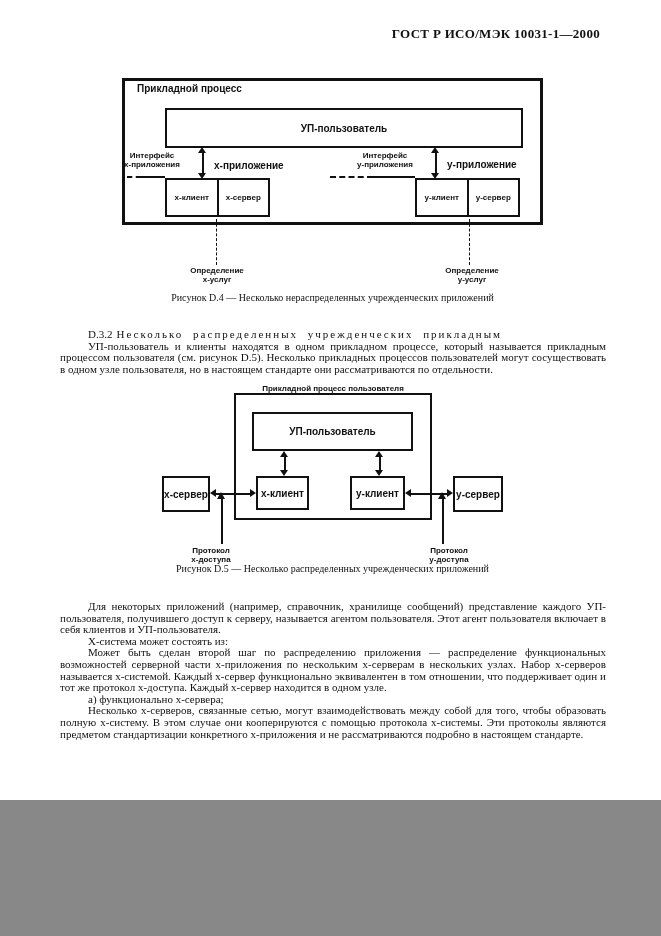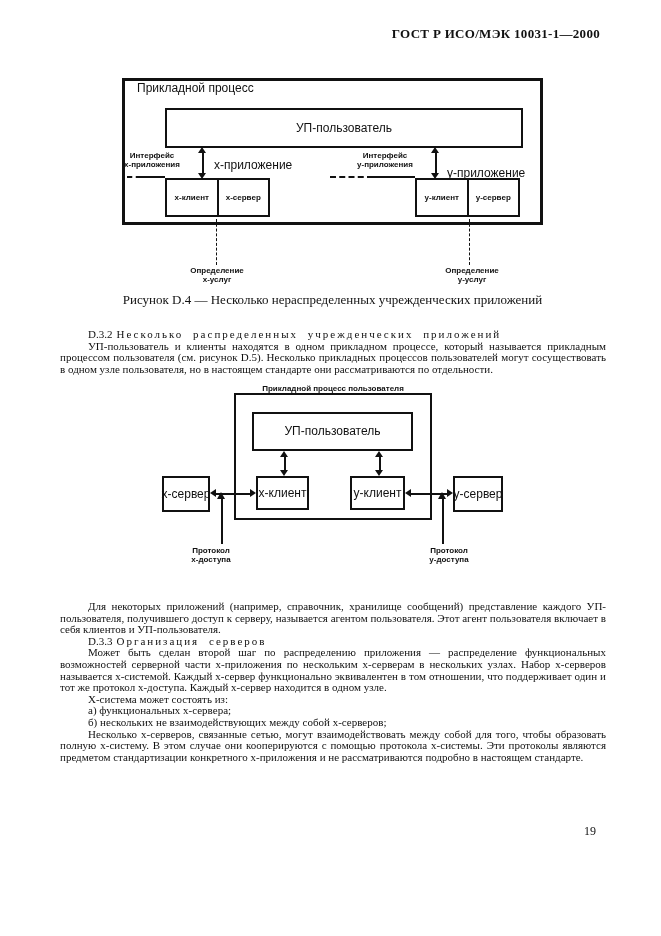--- a/index.html
+++ b/index.html
@@ -1,36 +1,36 @@
 <!DOCTYPE html>
 <html lang="ru" style="--ink: #111111; --paper: #ffffff;"><head>
 <meta charset="utf-8">
 <style>
   :root{ --ink:#111111; --paper:#ffffff; }
   *{ box-sizing:border-box; margin:0; padding:0; }
   html,body{ background:#888; }
   .page{
-    position:relative; width:661px; height:936px; margin:0 auto;
+    position:relative; width:661px; height:800px; margin:0 auto;
     background:var(--paper); color:var(--ink); overflow:hidden;
     font-family:"Liberation Serif", serif;
   }
   .abs{ position:absolute; }
   
   .header{ left:60px; top:26px; width:540px; text-align:right;
            font-weight:bold; font-size:13px; letter-spacing:.3px; }
-  .caption{ left:58px; width:549px; text-align:center; font-size:13px; }
+  .caption{ left:58px; width:549px; text-align:center; font-size:10px; }
   .textblock{ left:60px; width:546px; font-size:11px; line-height:11.6px;
               text-align:justify; }
   .textblock p{ text-indent:28px; }
   .head-num{ }
   .head-sp{ letter-spacing:2px; word-spacing:5px; margin-left:4px; }
   .pagenum{ left:60px; top:824px; width:536px; text-align:right; font-size:12px; }
   
-  .lbl{ font-family:"Liberation Sans", sans-serif; font-weight:normal;
-        font-size:12px; line-height:9px; white-space:nowrap; }
+  .lbl{ font-family:"Liberation Sans", sans-serif; font-weight:bold;
+        font-size:10px; line-height:9px; white-space:nowrap; }
   .lbl2{ font-family:"Liberation Sans", sans-serif; font-weight:bold;
          font-size:8px; line-height:9px; text-align:center; }
   .box{ border:2px solid var(--ink); background:var(--paper);
         display:flex; align-items:center; justify-content:center;text-align:center; }
   .box3{ border-width:3px; }
   .cellbox{ border:2px solid var(--ink); background:var(--paper); display:flex; }
   .cell{ flex:1; display:flex; align-items:center; justify-content:center;
          font-family:"Liberation Sans", sans-serif; font-weight:bold; font-size:8px; }
   .cell:first-child{ border-right:2px solid var(--ink); }
   .varrow{ width:9px;
@@ -77,21 +77,21 @@
 
   <div class="abs lbl2" style="left:120px;top:151px;width:64px;">
     <div>Интерфейс</div>
     <div>x-приложения</div>
   </div>
   <div class="abs lbl" style="left:214px;top:161px;">x-приложение</div>
   <div class="abs lbl2" style="left:353px;top:151px;width:64px;">
     <div>Интерфейс</div>
     <div>y-приложения</div>
   </div>
-  <div class="abs lbl" style="left:447px;top:169px;">y-приложение</div>
+  <div class="abs lbl" style="left:447px;top:160px;">y-приложение</div>
 
   <div class="abs hdot" style="left:127px;top:176px;width:14px;"></div>
   <div class="abs hsolid" style="left:141px;top:176px;width:24px;"></div>
   <div class="abs hdot" style="left:330px;top:176px;width:43px;"></div>
   <div class="abs hsolid" style="left:373px;top:176px;width:42px;"></div>
 
   <div class="abs cellbox" style="left:165px;top:178px;width:105px;height:39px;">
     <div class="cell">x-клиент</div>
     <div class="cell">x-сервер</div>
   </div>
@@ -108,21 +108,21 @@
     <div>x-услуг</div>
   </div>
   <div class="abs lbl2" style="left:442px;top:266px;width:60px;">
     <div>Определение</div>
     <div>y-услуг</div>
   </div>
 
   <div class="abs caption" style="top:292px;">Рисунок D.4 — Несколько нераспределенных учрежденческих приложений</div>
 
   <div class="abs textblock" style="top:329px;">
-    <p><span class="head-num">D.3.2</span><span class="head-sp">Несколько распределенных учрежденческих приложений</span></p>
+    <p><span class="head-num">D.3.2</span><span class="head-sp">Несколько распределенных учрежденческих прикладным</span></p>
     <p>УП-пользователь и клиенты находятся в одном прикладном процессе, который называется прикладным процессом пользователя (см. рисунок D.5). Несколько прикладных процессов пользователей могут сосуществовать в одном узле пользователя, но в настоящем стандарте они рассматриваются по отдельности.</p>
   </div>
 
   <div class="abs box" style="left:234px;top:393px;width:198px;height:127px;border-width:2.5px;"></div>
   <div class="abs lbl2" style="left:234px;top:384px;width:198px;">Прикладной процесс пользователя</div>
 
   <div class="abs box" style="left:252px;top:412px;width:161px;height:39px;">
     <span class="lbl">УП-пользователь</span>
   </div>
 
@@ -150,26 +150,25 @@
 
   <div class="abs lbl2" style="left:180px;top:546px;width:62px;">
     <div>Протокол</div>
     <div>x-доступа</div>
   </div>
   <div class="abs lbl2" style="left:418px;top:546px;width:62px;">
     <div>Протокол</div>
     <div>y-доступа</div>
   </div>
 
+  <div class="abs caption" style="top:563px;">Рисунок D.5 — Несколько распределенных учрежденческих приложений</div>
 
   <div class="abs textblock" style="top:601px;">
     <p>Для некоторых приложений (например, справочник, хранилище сообщений) представление каждого УП-пользователя, получившего доступ к серверу, называется агентом пользователя. Этот агент пользователя включает в себя клиентов и УП-пользователя.</p>
-    <p><span class="head-num">D.3.3</span><span class="head-sp">Организация серверов</span></p>
+    <p>X-система может состоять из:</p>
     <p>Может быть сделан второй шаг по распределению приложения — распределение функциональных возможностей серверной части x-приложения по нескольким x-серверам в нескольких узлах. Набор x-серверов называется x-системой. Каждый x-сервер функционально эквивалентен в том отношении, что поддерживает один и тот же протокол x-доступа. Каждый x-сервер находится в одном узле.</p>
-    <p>X-система может состоять из:</p>
-    <p>а) функциональных x-сервера;</p>
-    <p>б) нескольких не взаимодействующих между собой x-серверов;</p>
+    <p>а) функционально x-сервера;</p>
     <p>Несколько x-серверов, связанные сетью, могут взаимодействовать между собой для того, чтобы образовать полную x-систему. В этом случае они кооперируются с помощью протокола x-системы. Эти протоколы являются предметом стандартизации конкретного x-приложения и не рассматриваются подробно в настоящем стандарте.</p>
   </div>
 
   <div class="abs pagenum">19</div>
 
 </div>
 
 </body></html>

